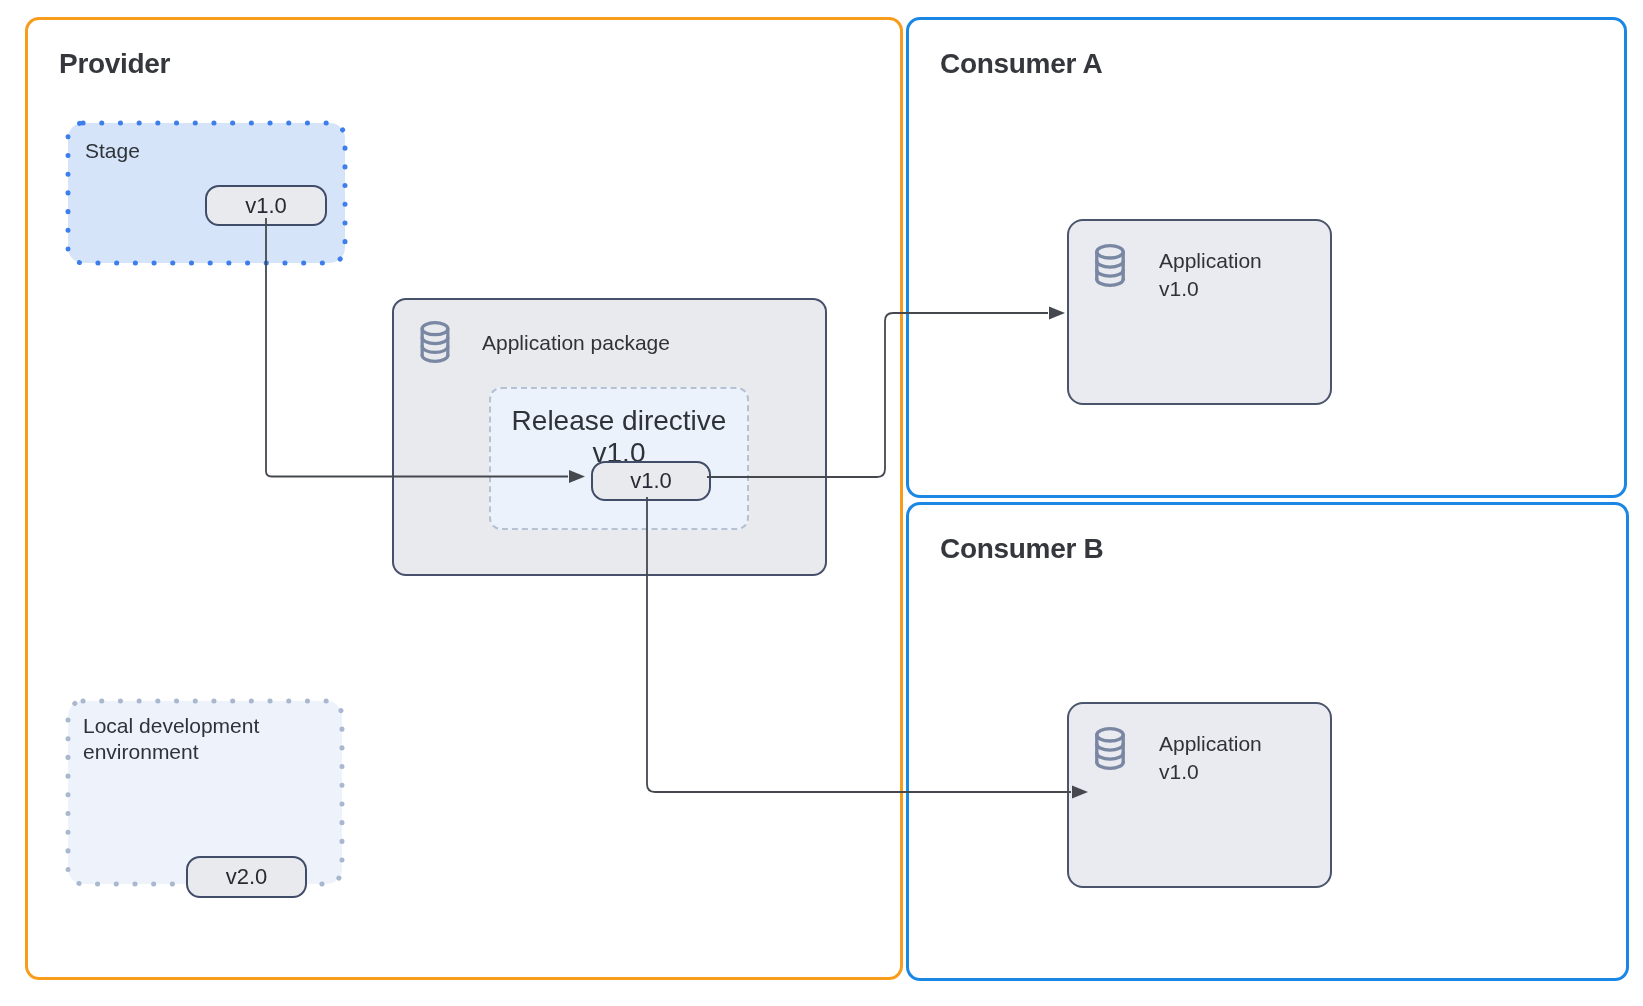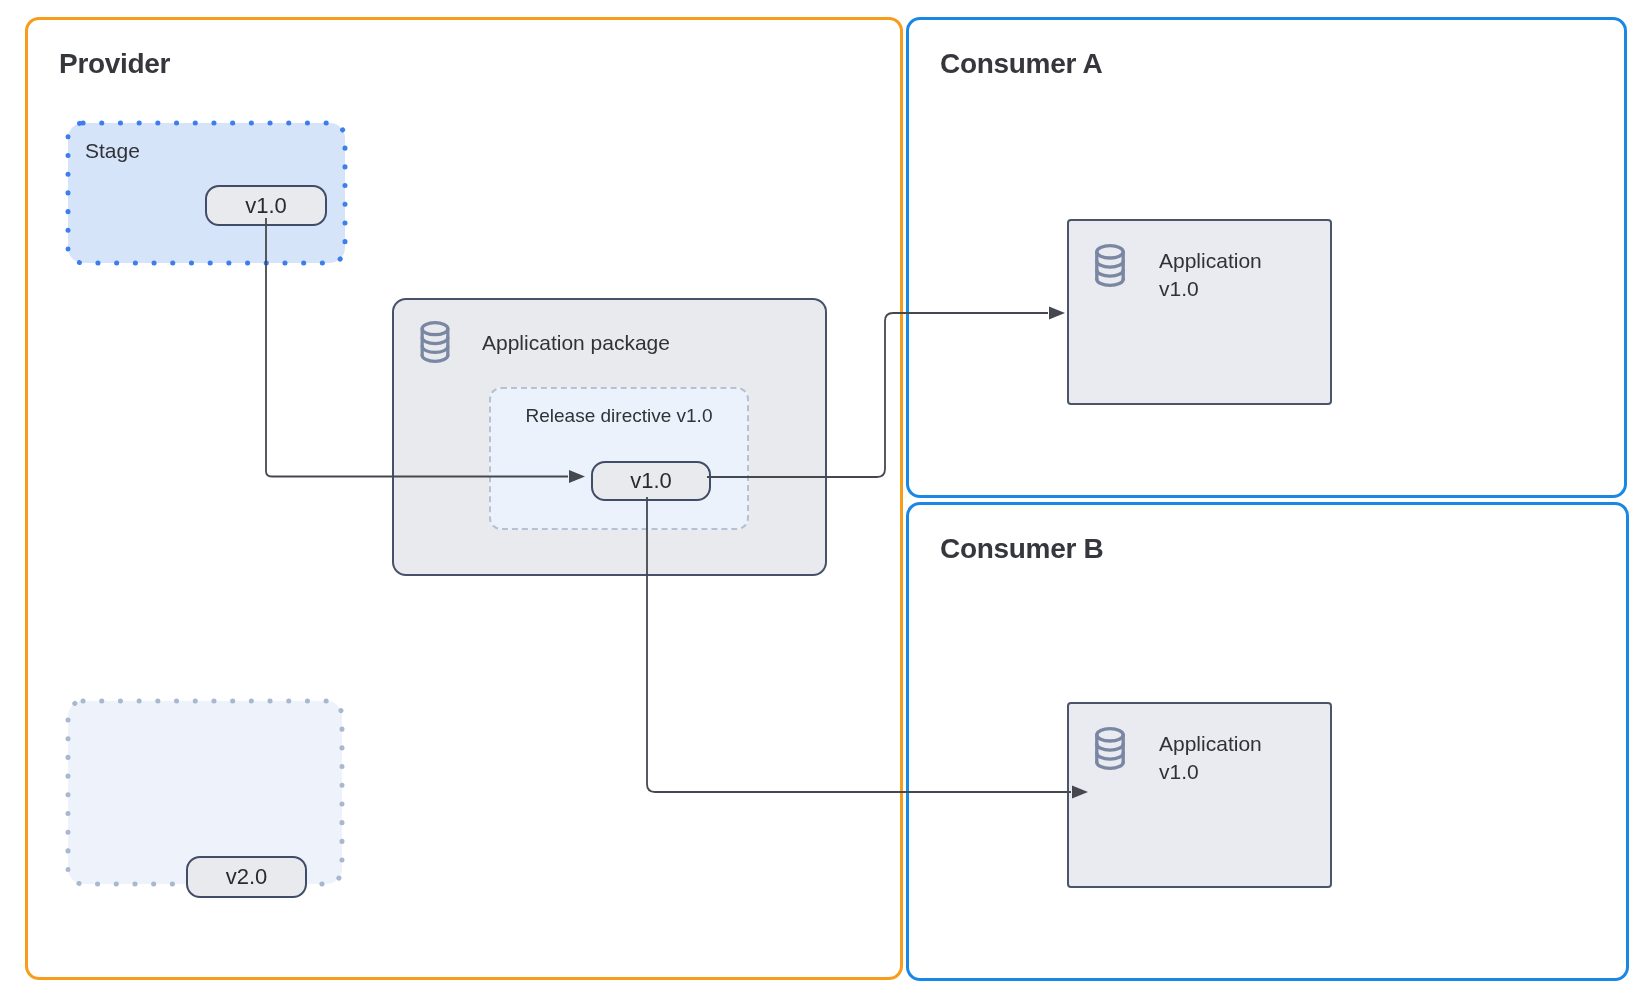--- a/index.html
+++ b/index.html
@@ -50,24 +50,24 @@
   .pill.directive-pill{left:100px;top:72px;width:120px;height:40px;}
   .pill.localdev-pill{left:121px;top:118px;width:121px;height:42px;margin-top:40px;}
 
   .package-box{position:absolute;left:392px;top:298px;width:435px;height:278px;
         background:var(--package-fill);border:2px solid var(--package-border);border-radius:14px;}
   .package-label{position:absolute;left:88px;top:31px;font-size:21px;color:var(--label-text);}
   .package-box .db-icon{position:absolute;left:22px;top:20px;}
 
   .directive-box{position:absolute;left:95px;top:87px;width:260px;height:143px;
         background:var(--directive-fill);border:2px dashed var(--directive-dash);border-radius:12px;}
-  .directive-label{position:absolute;left:0;right:0;top:16px;text-align:center;font-size:19px;color:var(--label-text);}
+  .directive-label{position:absolute;left:0;right:0;top:16px;text-align:center;font-size:28px;color:var(--label-text);}
 
   .app-box{position:absolute;width:265px;height:186px;background:var(--appbox-fill);
-        border:2px solid var(--appbox-border);border-radius:4px;padding-left:32px;}
+        border:2px solid var(--appbox-border);border-radius:16px;padding-left:32px;}
   .app-box.app-a{left:1067px;top:219px;}
   .app-box.app-b{left:1067px;top:702px;}
   .app-box .db-icon{position:absolute;left:21px;top:22px;}
   .app-text{position:absolute;left:90px;top:26px;font-size:21px;line-height:28px;color:var(--label-text);}
 
   .db-icon{display:block;}
   .db-icon ellipse,.db-icon path{fill:none;stroke:var(--icon);stroke-width:3.4;stroke-linecap:round;stroke-linejoin:round;}
 
   .connector-layer{position:absolute;left:0;top:0;width:1643px;height:1006px;pointer-events:none;}
   .connector-layer .edge{fill:none;stroke:var(--connector);stroke-width:1.8;}
@@ -112,20 +112,21 @@
     <div class="directive-box">
       <div class="directive-label">Release directive v1.0</div>
       <div class="pill directive-pill">v1.0</div>
     </div>
   </div>
 
   <div class="localdev-box">
     <svg class="dotted-rect" width="280" height="189" viewBox="0 0 280 189">
       <rect x="3" y="3" width="274" height="183" rx="15"></rect>
     </svg>
+    <div class="box-label">Local development environment</div>
     <div class="pill localdev-pill">v2.0</div>
   </div>
 
   <div class="app-box app-a">
     <svg class="db-icon" width="40" height="45" viewBox="0 0 40 46">
       <ellipse cx="20" cy="9" rx="13.5" ry="6.3"></ellipse>
       <path d="M6.5 9 V37"></path>
       <path d="M33.5 9 V37"></path>
       <path d="M6.5 18.3 A13.5 6.3 0 0 0 33.5 18.3"></path>
       <path d="M6.5 27.6 A13.5 6.3 0 0 0 33.5 27.6"></path>

